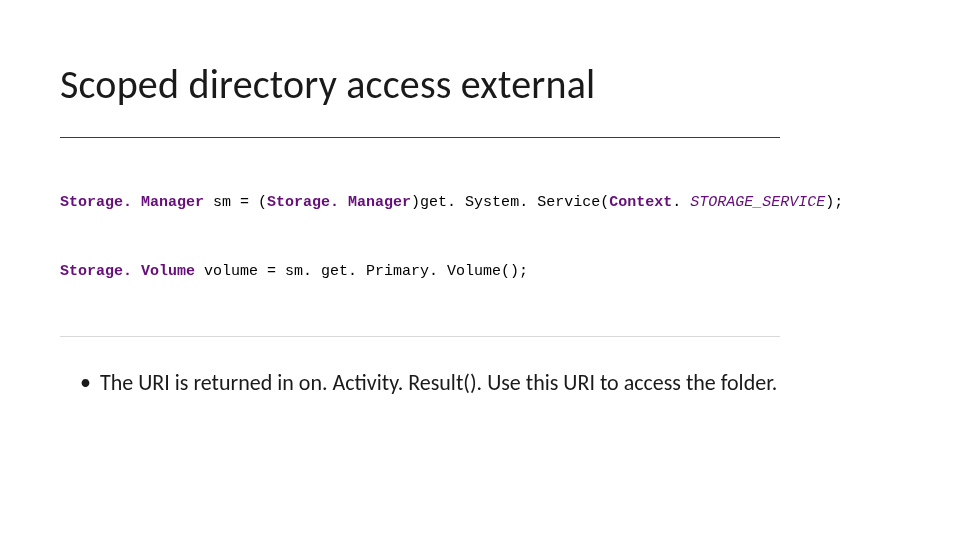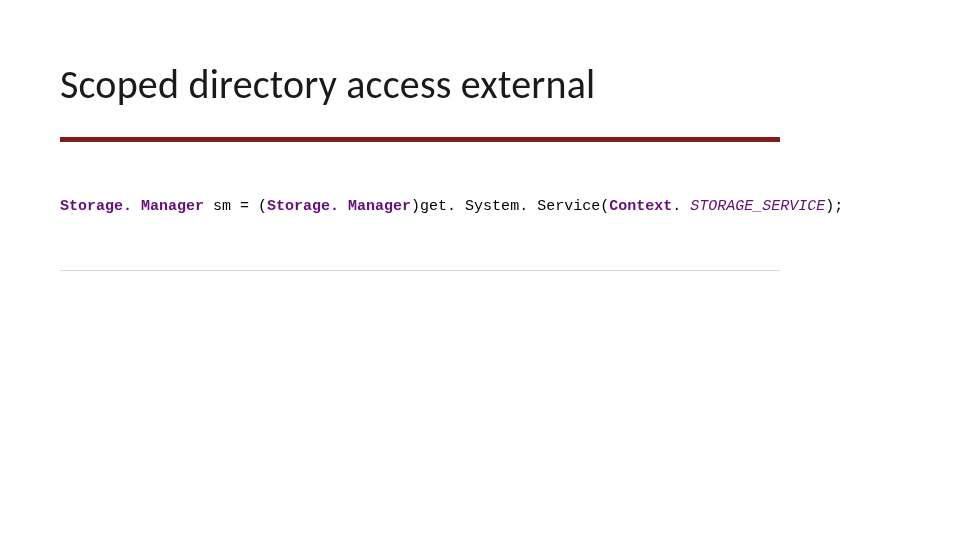--- a/index.html
+++ b/index.html
@@ -23,21 +23,21 @@
     font-weight: 400;
     letter-spacing: 0.2px;
     margin: 0 0 28px 0;
     color: #1a1a1a;
   }
   .code-block {
     font-family: Consolas, "Courier New", monospace;
     font-size: 15px;
     line-height: 1.55;
     background: #ffffff;
-    border-top: 5px solid #7f1d1d;
+    border-top: 1px solid #7f1d1d;
     border-bottom: 1px solid #d9d9d9;
     padding: 6px 0 6px 0;
     margin-bottom: 32px;
     white-space: pre;
   }
   .code-line { display: block; }
   .tok-type   { color: #660e7a; font-weight: 600; }
   .tok-op     { color: #000000; }
   .tok-const  { color: #660e7a; font-style: italic; }
   .tok-plain  { color: #000000; }
@@ -66,16 +66,23 @@
 </style>
 </head>
 <body>
 
 <div class="slide">
 
   <h1 class="title">Scoped directory access external</h1>
 
   <div class="code-block">
     <span class="code-line"><span class="tok-type">Storage. Manager</span><span class="tok-plain"> sm </span><span class="tok-op">=</span><span class="tok-plain"> (</span><span class="tok-type">Storage. Manager</span><span class="tok-plain">)get. System. Service(</span><span class="tok-type">Context</span><span class="tok-plain">. </span><span class="tok-const">STORAGE_SERVICE</span><span class="tok-plain">);</span></span>
+    <span class="code-line"><span class="tok-type">Storage. Volume</span><span class="tok-plain"> volume </span><span class="tok-op">=</span><span class="tok-plain"> sm. get. Primary. Volume();</span></span>
   </div>
 
+  <ul class="bullets">
+    <li>
+      <span>The URI is returned in on. Activity. Result(). Use this URI to access the folder.</span>
+    </li>
+
+  </ul>
 
 </div>
 
 </body></html>

